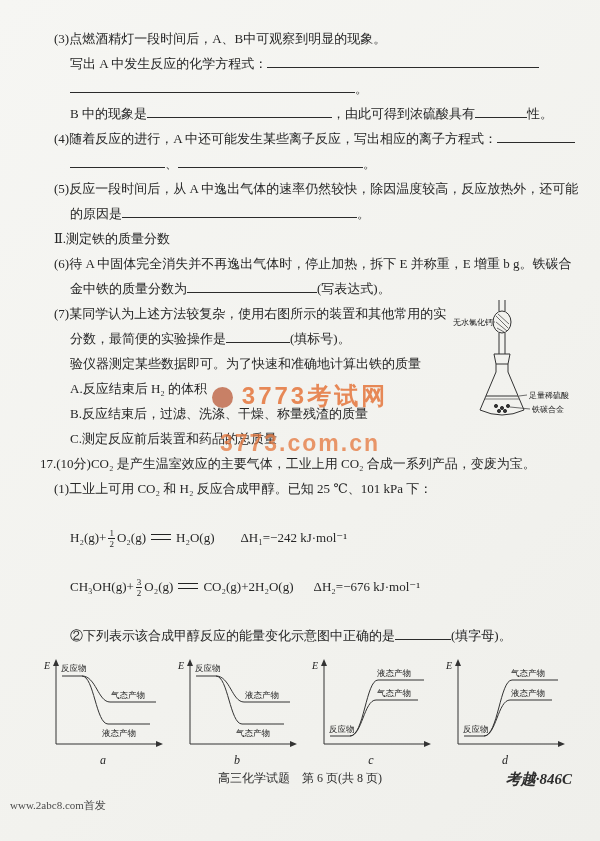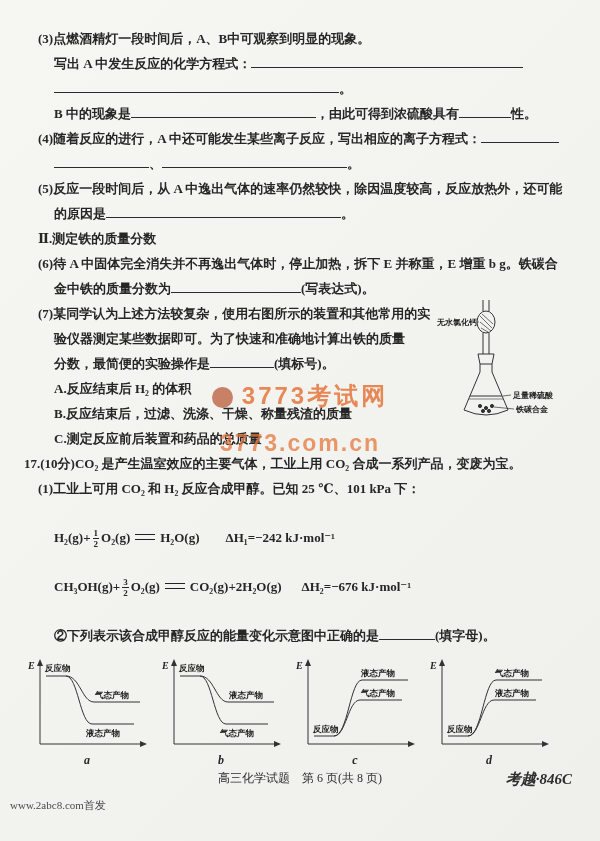--- a/index.html
+++ b/index.html
@@ -1,18 +1,18 @@
 <!DOCTYPE html>
 <html><head>
 <meta charset="utf-8">
 <style>
   html,body{margin:0;padding:0;}
   body{width:600px;height:841px;background:#d9d9d5;font-family:"Liberation Serif","DejaVu Serif",serif;}
   .page{position:relative;width:600px;height:841px;background:linear-gradient(135deg,#f6f6f3 0%,#f2f2ee 60%,#efefeb 100%);color:#262626;overflow:hidden;}
-  .content{position:absolute;top:26px;left:24px;width:530px;font-size:13px;font-weight:bold;}
+  .content{position:absolute;top:26px;left:40px;width:530px;font-size:13px;}
   .line{white-space:nowrap;height:25px;line-height:25px;}
   .ind0{padding-left:0;}
   .ind1{padding-left:14px;}
   .ind2{padding-left:30px;}
   .eqline{margin:24px 0;}
   .blank{display:inline-block;height:12px;border-bottom:1px solid #2b2b2b;}
   .gap{display:inline-block;}
   .eqsign{display:inline-block;width:20px;height:4px;border-top:1px solid #222;border-bottom:1px solid #222;margin:0 5px;vertical-align:2px;}
   .frac{display:inline-block;text-align:center;vertical-align:-5px;font-size:9px;line-height:1.15;margin:0 2px;}
   .frac .num{display:block;border-bottom:1px solid #222;padding:0 1px;}
@@ -72,22 +72,22 @@
             <line x1="41" y1="25" x2="43" y2="25" stroke-width="0.7"></line>
             <line x1="75" y1="98" x2="67" y2="99" stroke-width="0.7"></line>
             <line x1="78" y1="112" x2="58" y2="110" stroke-width="0.7"></line>
           </g>
           <text x="1" y="28" font-size="8" fill="#222">无水氯化钙</text>
           <text x="77" y="101" font-size="8" fill="#222">足量稀硫酸</text>
           <text x="80" y="115" font-size="8" fill="#222">铁碳合金</text>
         </svg>
       </div>
       <div class="line ind1"><span>(7)某同学认为上述方法较复杂，使用右图所示的装置和其他常用的实</span></div>
+      <div class="line ind2"><span>分数，最简便的实验操作是</span><span class="blank" style="width: 64px;"></span><span>(填标号)。</span></div>
       <div class="line ind2"><span>验仪器测定某些数据即可。为了快速和准确地计算出铁的质量</span></div>
-      <div class="line ind2"><span>分数，最简便的实验操作是</span><span class="blank" style="width: 64px;"></span><span>(填标号)。</span></div>
       <div class="line ind2"><span>A.反应结束后 H₂ 的体积</span></div>
       <div class="line ind2"><span>B.反应结束后，过滤、洗涤、干燥、称量残渣的质量</span></div>
       <div class="line ind2"><span>C.测定反应前后装置和药品的总质量</span></div>
     </div>
 
     <div class="line ind0"><span>17.(10分)CO₂ 是产生温室效应的主要气体，工业上用 CO₂ 合成一系列产品，变废为宝。</span></div>
     <div class="line ind1"><span>(1)工业上可用 CO₂ 和 H₂ 反应合成甲醇。已知 25 ℃、101 kPa 下：</span></div>
     <div class="line ind2 eqline"><span>H₂(g)+</span><span class="frac"><span class="num">1</span><span class="den">2</span></span><span>O₂(g)</span><span class="eqsign"></span><span>H₂O(g)</span><span class="gap" style="width: 26px;"></span><span>ΔH₁=−242 kJ·mol⁻¹</span></div>
     <div class="line ind2 eqline"><span>CH₃OH(g)+</span><span class="frac"><span class="num">3</span><span class="den">2</span></span><span>O₂(g)</span><span class="eqsign"></span><span>CO₂(g)+2H₂O(g)</span><span class="gap" style="width: 20px;"></span><span>ΔH₂=−676 kJ·mol⁻¹</span></div>
     <div class="line ind2"><span>②下列表示该合成甲醇反应的能量变化示意图中正确的是</span><span class="blank" style="width: 56px;"></span><span>(填字母)。</span></div>

